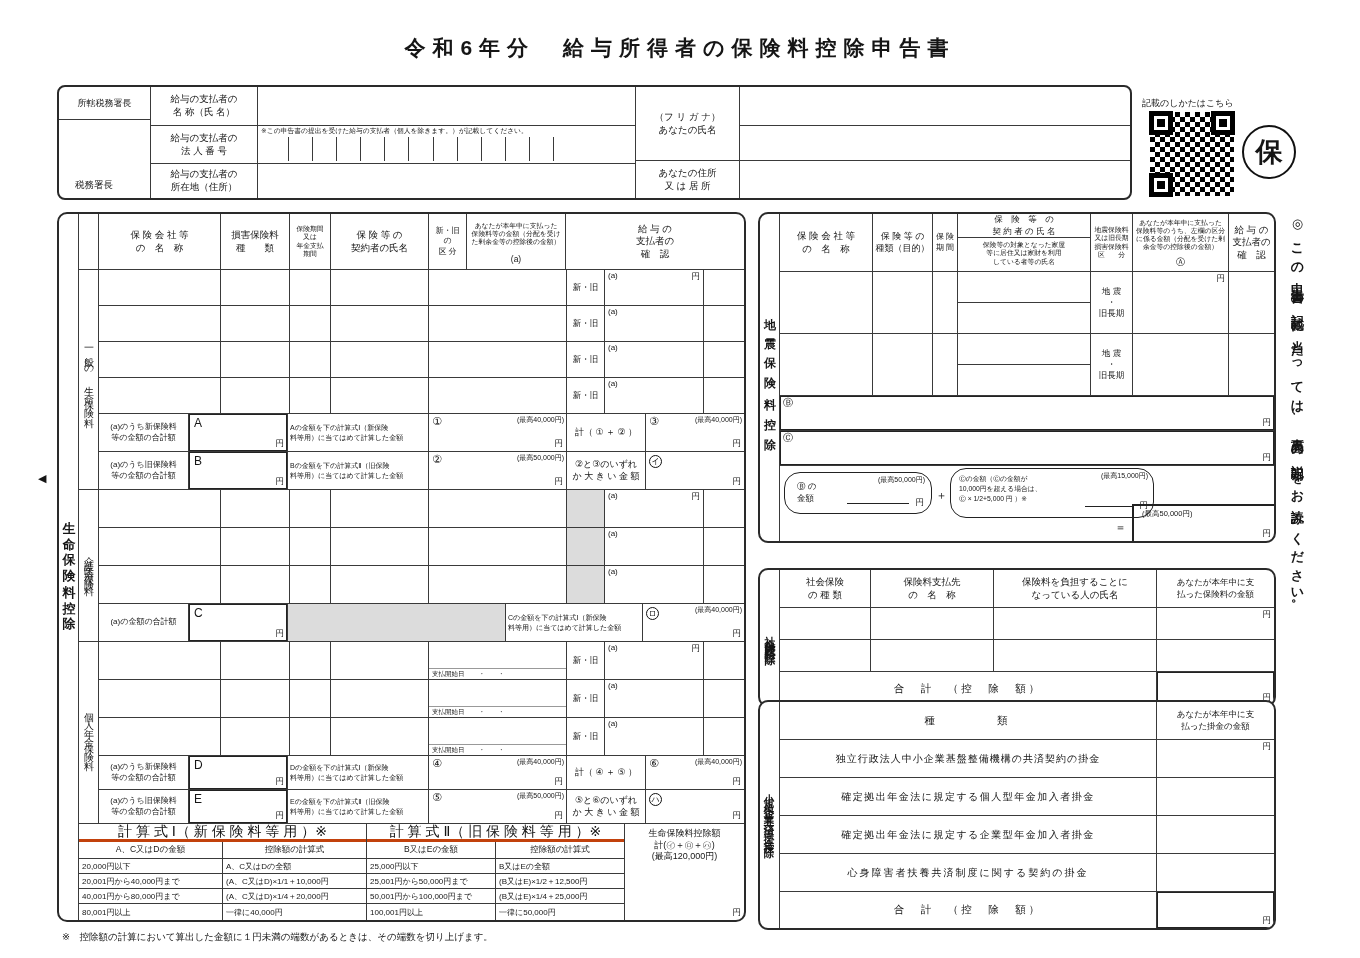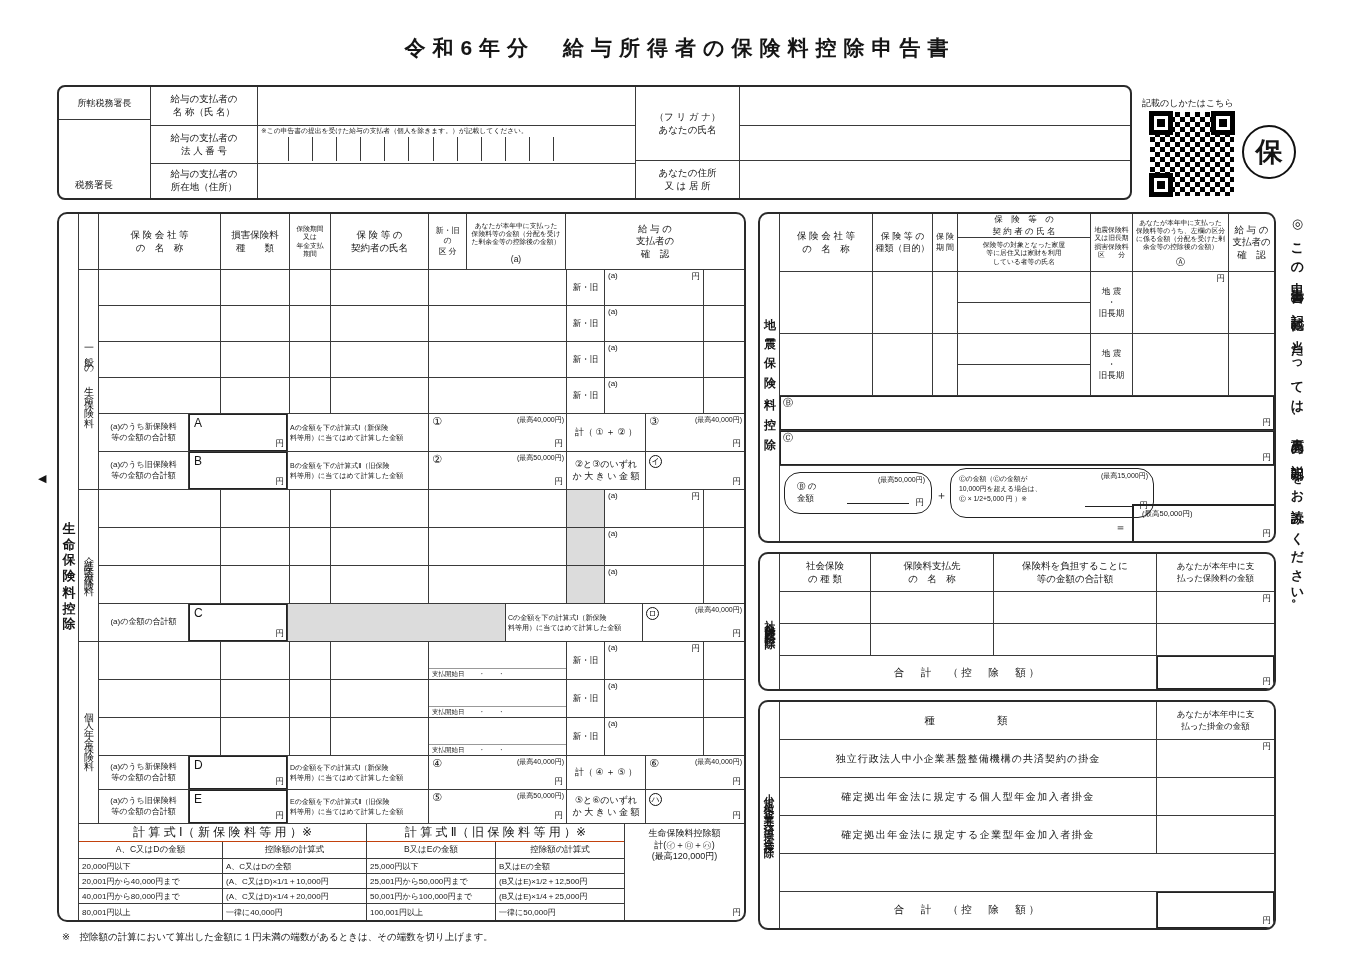--- a/index.html
+++ b/index.html
@@ -23,21 +23,21 @@
 .bb{box-shadow:inset 0 0 0 1px #222;}
 .a-tl{position:absolute;left:3px;top:1px;font-size:8px;}
 .yen-tr{position:absolute;right:3px;top:1px;font-size:8.5px;}
 .yen-br{position:absolute;right:3px;bottom:1px;font-size:8.5px;}
 .max-tr{position:absolute;right:2px;top:1px;font-size:7px;white-space:nowrap;}
 .mark-tl{position:absolute;left:3px;top:2px;font-size:11px;line-height:1;}
 .key{position:absolute;left:5px;top:2px;font-size:12px;}
 .fml{font-size:7px;line-height:1.4;display:flex;align-items:center;padding:1px 2px;white-space:pre-line;text-align:left;}
 .cmk{display:inline-flex;width:13px;height:13px;border:1px solid #111;border-radius:50%;align-items:center;justify-content:center;font-size:8px;line-height:1;position:absolute;left:3px;top:3px;}
 .shn{display:flex;align-items:center;justify-content:center;font-size:8.5px;letter-spacing:0;}
-.ct{height:18px;border-right:1px solid #3a3a3a;border-bottom:1px solid #c2410c;display:flex;align-items:center;justify-content:center;font-size:12px;}
+.ct{height:18px;border-right:1px solid #3a3a3a;border-bottom:3px solid #c2410c;display:flex;align-items:center;justify-content:center;font-size:14px;}
 .ch{display:flex;align-items:center;justify-content:center;font-size:8.5px;}
 .cd{display:flex;align-items:center;font-size:8px;padding-left:3px;white-space:nowrap;}
 .vl,.hl{position:absolute;background:#3a3a3a;}
 .paren{position:absolute;border:1.5px solid #222;border-radius:16px;background:#fff;}
 .uline{position:absolute;border-bottom:1px solid #222;}
 .paystrip{position:absolute;left:0;right:0;bottom:0;height:11px;border-top:1px solid #999;font-size:6.5px;display:flex;align-items:center;gap:14px;padding:0 3px;}
 .lbl{display:flex;align-items:center;justify-content:center;text-align:center;white-space:pre-line;}
 .qr{position:absolute;width:88px;height:88px;background:repeating-conic-gradient(#000 0 25%,#fff 0 50%) 0 0/10px 10px;border:2px solid #fff;outline:1px solid #fff;}
 .finder{position:absolute;width:24px;height:24px;border:5px solid #000;background:#fff;}
 .finder i{position:absolute;left:3px;top:3px;width:8px;height:8px;background:#000;display:block;}
@@ -556,32 +556,32 @@
         <span style="position:absolute;right:148px;top:54px;font-size:11px">＝</span>
         <div style="position:absolute;right:0;bottom:0;top:38px;width:142px;border-left:2px solid #222;border-top:2px solid #222">
           <span style="position:absolute;left:8px;top:3px;font-size:7.5px">(最高50,000円)</span>
           <span class="yen-br">円</span>
         </div>
       </div>
     </div>
   </div>
 </div>
 
-<div class="rbox" style="left:758px;top:552px;width:518px;height:139px">
+<div class="rbox" style="left:758px;top:568px;width:518px;height:139px">
   <div class="strip">
     <span class="vt" style="font-size:11px;font-weight:bold;letter-spacing:3px">社会保険料控除</span>
   </div>
   <div class="main">
     <div class="r" style="height:38px">
       <div class="c hdr" style="width:91px">社会保険
 の 種 類</div>
       <div class="c hdr" style="width:123px">保険料支払先
 の　名　称</div>
       <div class="c hdr" style="width:163px">保険料を負担することに
-等の金額の合計額</div>
+なっている人の氏名</div>
       <div class="c hdr nr fx" style="font-size:8.5px">あなたが本年中に支
 払った保険料の金額</div>
     </div>
     <div class="r" style="height:32px">
       <div class="c" style="width:91px"></div>
       <div class="c" style="width:123px"></div>
       <div class="c" style="width:163px"></div>
       <div class="c nr fx">
           <span class="yen-tr">円</span>
         </div>
@@ -619,20 +619,21 @@
     </div>
     <div class="r" style="height:38px">
       <div class="c hdr" style="width:377px;font-size:10px;letter-spacing:1.5px">確定拠出年金法に規定する個人型年金加入者掛金</div>
       <div class="c nr fx"></div>
     </div>
     <div class="r" style="height:38px">
       <div class="c hdr" style="width:377px;font-size:10px;letter-spacing:1.5px">確定拠出年金法に規定する企業型年金加入者掛金</div>
       <div class="c nr fx"></div>
     </div>
     <div class="r" style="height:38px">
+      <div class="c hdr" style="width:377px;font-size:10px;letter-spacing:2px">心身障害者扶養共済制度に関する契約の掛金</div>
       <div class="c nr fx"></div>
     </div>
     <div class="r" style="flex:1">
       <div class="c hdr nb" style="width:377px;font-size:10.5px;letter-spacing:3px">合　計　（控　除　額）</div>
       <div class="c bb nr nb fx">
           <span class="yen-br">円</span>
         </div>
     </div>
   </div>
 </div>

